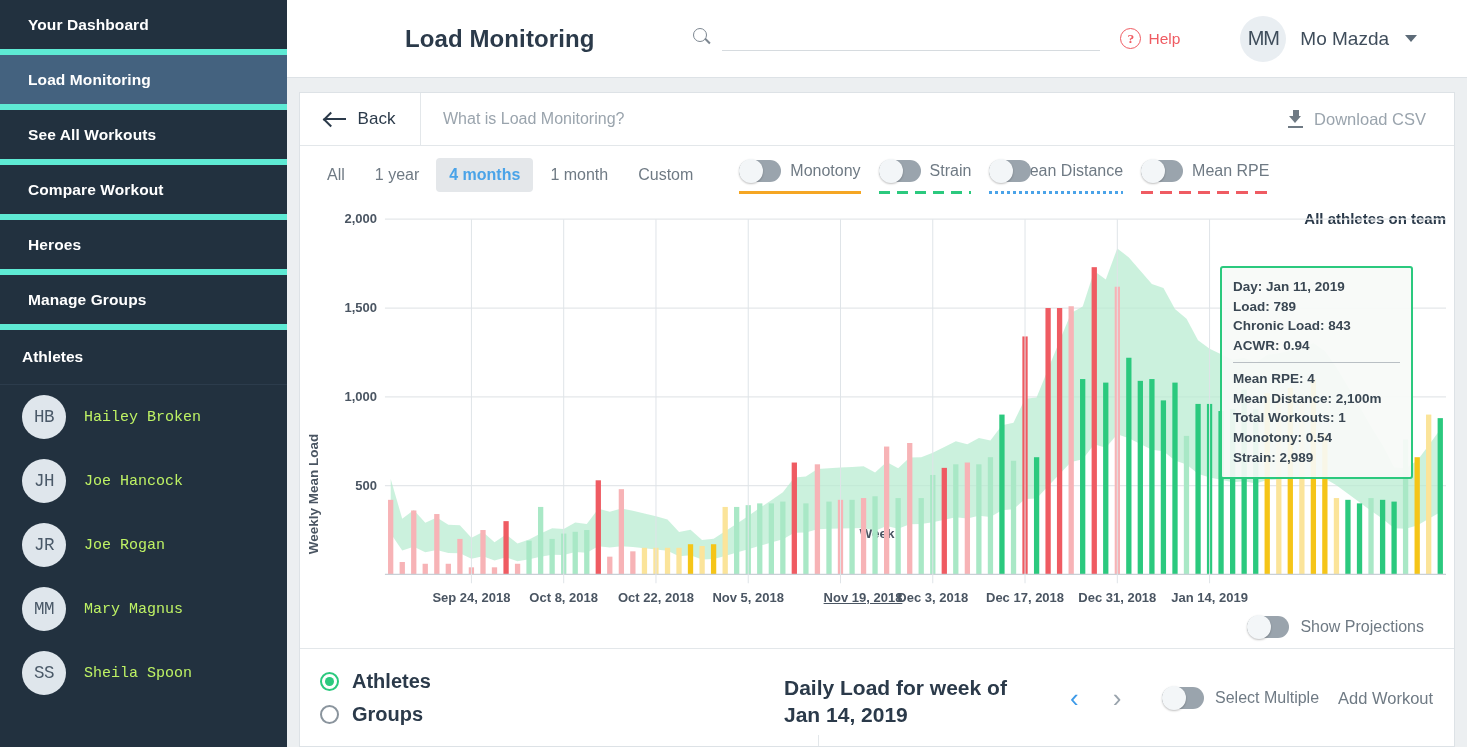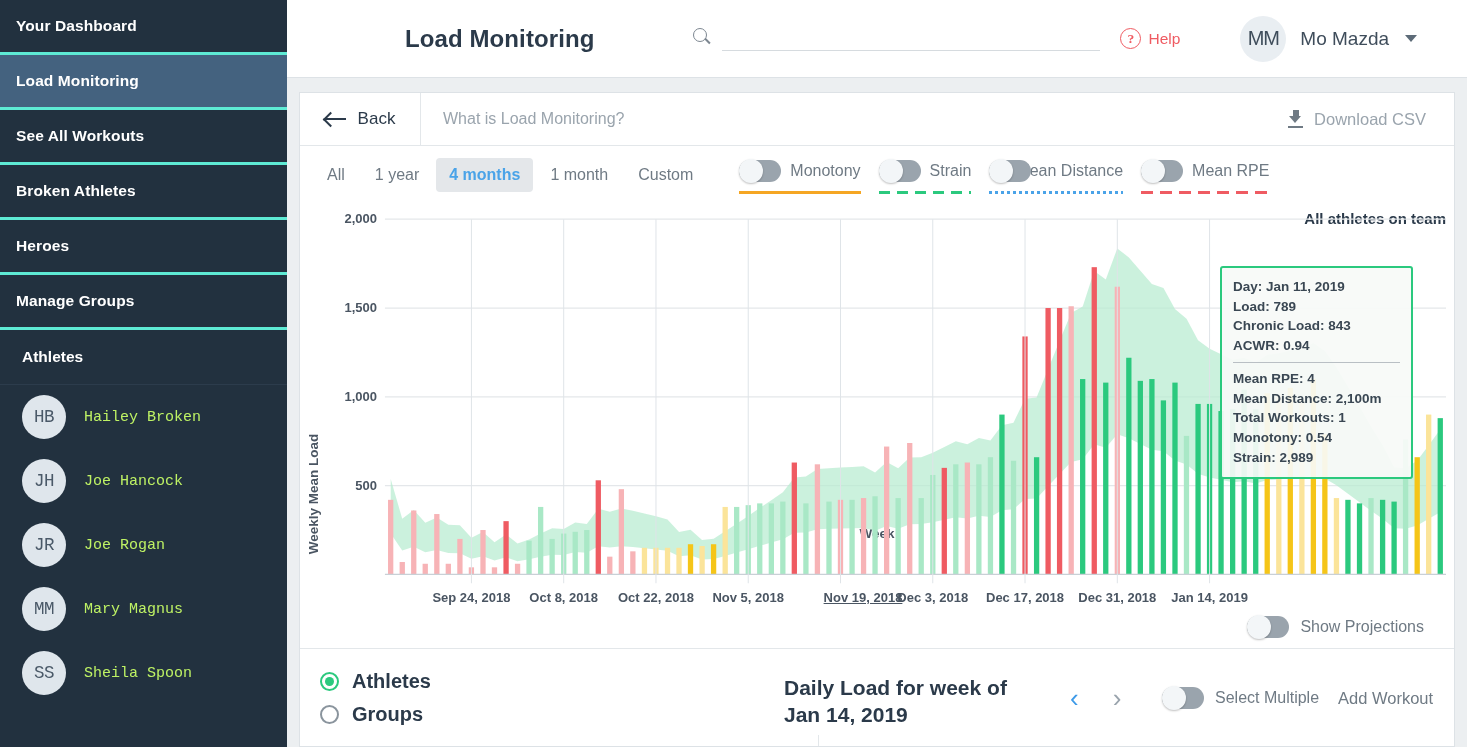--- a/index.html
+++ b/index.html
@@ -28,23 +28,23 @@
   .logo-mark { width: 78px; height: 40px; position: relative; }
   .logo-divider { width: 1px; height: 44px; background: #5b6773; }
   .logo-text { display: flex; flex-direction: column; line-height: 1.0; }
   .logo-line1 { font-size: 20.5px; letter-spacing: 0.4px; color: #ffffff; }
   .logo-line1 b { font-weight: 700; }
   .logo-line1 span.light { font-weight: 300; color: #e3e7ea; }
   .logo-line2 { font-size: 26px; font-weight: 700; color: #ffffff; letter-spacing: 0.6px; margin-top: 1px; }
 
   .nav-item {
     height: 55px; display: flex; align-items: center;
-    padding-left: 16px;
+    padding-left: 28px;
     color: #ffffff; font-size: 15.5px; font-weight: 700;
-    border-bottom: 3px solid #5eead4;
+    border-bottom: 6px solid #5eead4;
     cursor: pointer;
     letter-spacing: 0.1px;
   }
   .nav-item.active { background: #44627f; }
 
   .athletes-head {
     height: 55px; display: flex; align-items: center;
     padding-left: 22px;
     color: #ffffff; font-size: 15.5px; font-weight: 700;
     border-bottom: 1px solid #2c3c4c;
@@ -243,21 +243,21 @@
     <div class="nav-item">
       <span>Your Dashboard</span>
     </div>
     <div class="nav-item active">
       <span>Load Monitoring</span>
     </div>
     <div class="nav-item">
       <span>See All Workouts</span>
     </div>
     <div class="nav-item">
-      <span>Broken Athletes</span>
+      <span>Compare Workout</span>
     </div>
     <div class="nav-item">
       <span>Heroes</span>
     </div>
     <div class="nav-item">
       <span>Manage Groups</span>
     </div>
 
     <div class="athletes-head">
       <span>Athletes</span>

